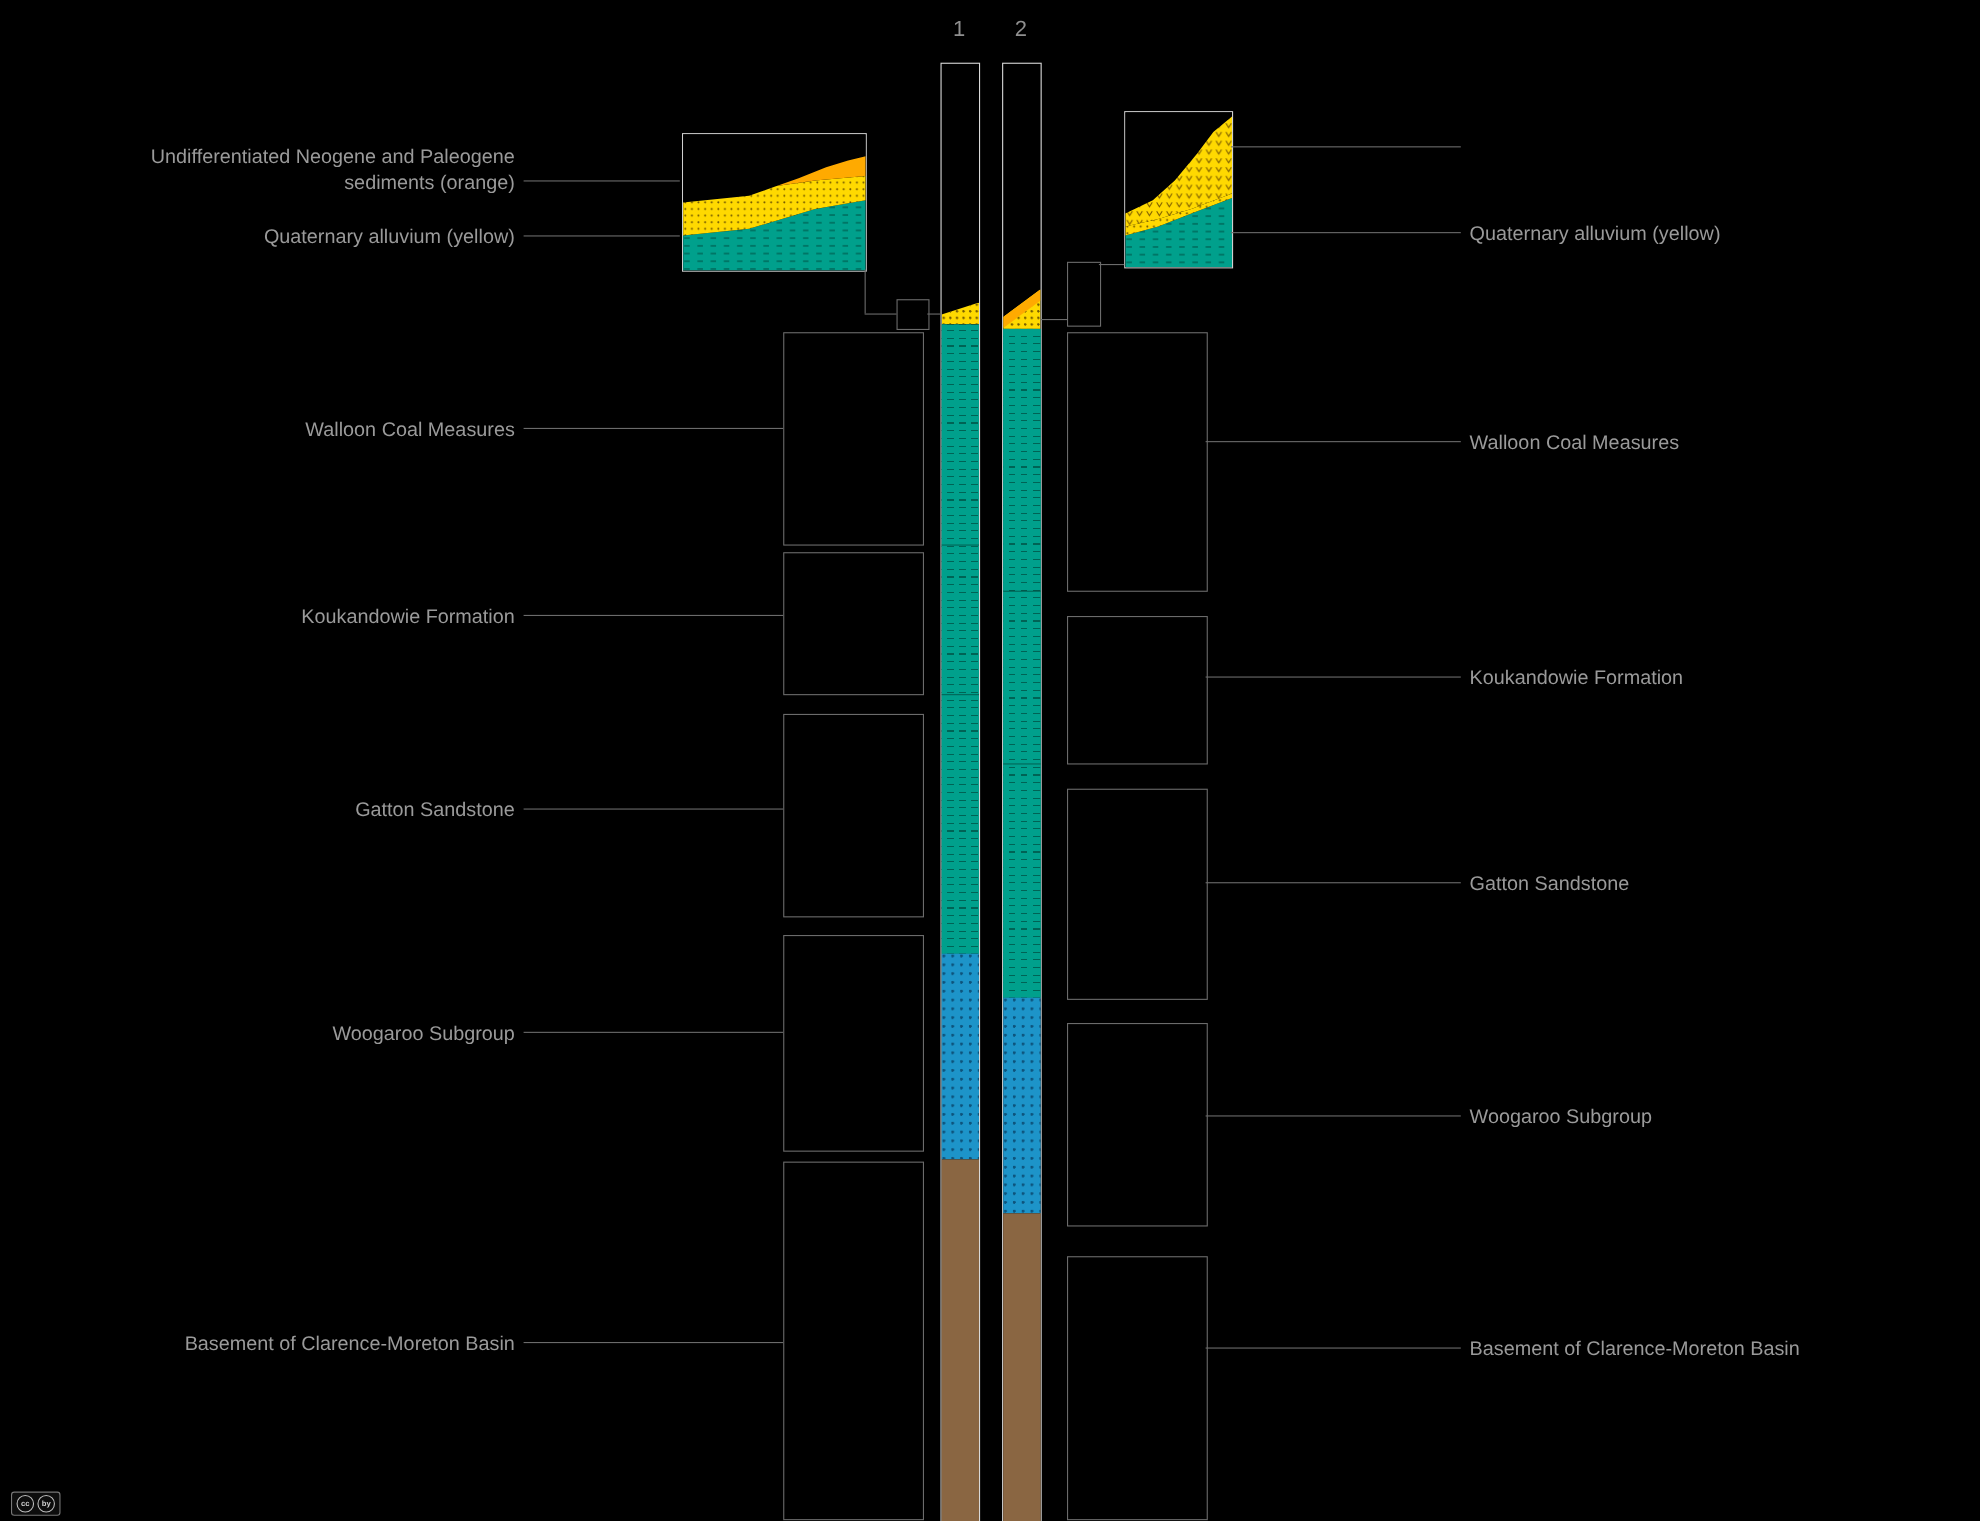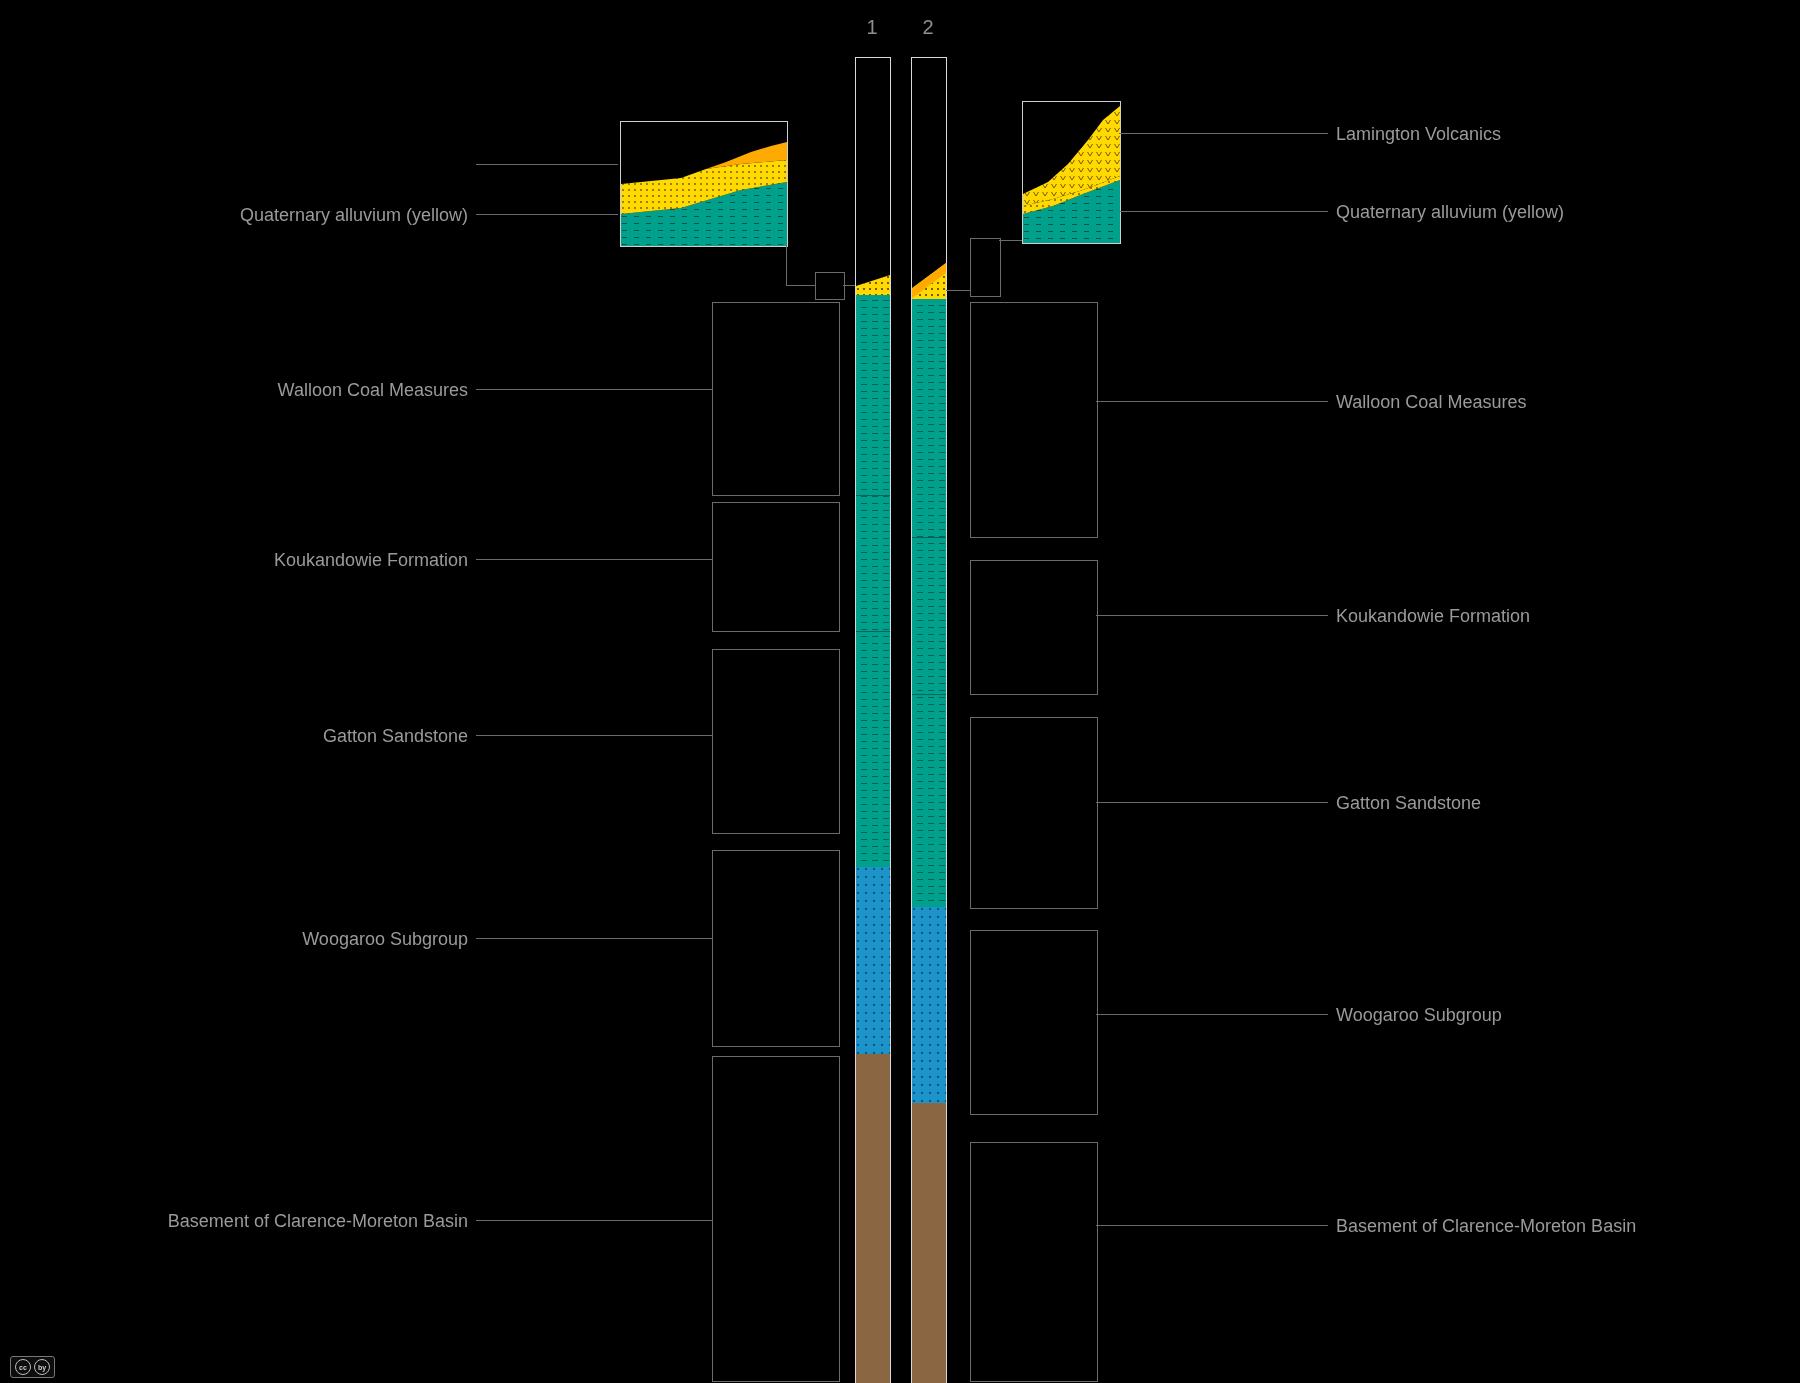--- a/index.html
+++ b/index.html
@@ -170,28 +170,28 @@
   <div class="line-h" style="left:476px;top:1220px;width:236px;"></div>
 
   <div class="line-h" style="left:1119px;top:133px;width:209px;"></div>
   <div class="line-h" style="left:1119px;top:211px;width:209px;"></div>
   <div class="line-h" style="left:1096px;top:401px;width:232px;"></div>
   <div class="line-h" style="left:1096px;top:615px;width:232px;"></div>
   <div class="line-h" style="left:1096px;top:802px;width:232px;"></div>
   <div class="line-h" style="left:1096px;top:1014px;width:232px;"></div>
   <div class="line-h" style="left:1096px;top:1225px;width:232px;"></div>
 
+  <div class="lbl lbl-left" style="right:1332px;top:130px;width:410px;">Undifferentiated Neogene and Paleogene sediments (orange)</div>
   <div class="lbl lbl-left" style="right:1332px;top:203px;width:410px;">Quaternary alluvium (yellow)</div>
   <div class="lbl lbl-left" style="right:1332px;top:378px;width:410px;">Walloon Coal Measures</div>
   <div class="lbl lbl-left" style="right:1332px;top:548px;width:410px;">Koukandowie Formation</div>
   <div class="lbl lbl-left" style="right:1332px;top:724px;width:410px;">Gatton Sandstone</div>
   <div class="lbl lbl-left" style="right:1332px;top:927px;width:410px;">Woogaroo Subgroup</div>
   <div class="lbl lbl-left" style="right:1332px;top:1209px;width:410px;">Basement of Clarence-Moreton Basin</div>
 
-  <div class="lbl lbl-right" style="left:1336px;top:122px;width:420px;">Lamington Volcanics</div>
   <div class="lbl lbl-right" style="left:1336px;top:200px;width:420px;">Quaternary alluvium (yellow)</div>
   <div class="lbl lbl-right" style="left:1336px;top:390px;width:420px;">Walloon Coal Measures</div>
   <div class="lbl lbl-right" style="left:1336px;top:604px;width:420px;">Koukandowie Formation</div>
   <div class="lbl lbl-right" style="left:1336px;top:791px;width:420px;">Gatton Sandstone</div>
   <div class="lbl lbl-right" style="left:1336px;top:1003px;width:420px;">Woogaroo Subgroup</div>
   <div class="lbl lbl-right" style="left:1336px;top:1214px;width:420px;">Basement of Clarence-Moreton Basin</div>
 
   <div class="badge">
     <span class="circ">cc</span>
     <span class="circ">by</span>

